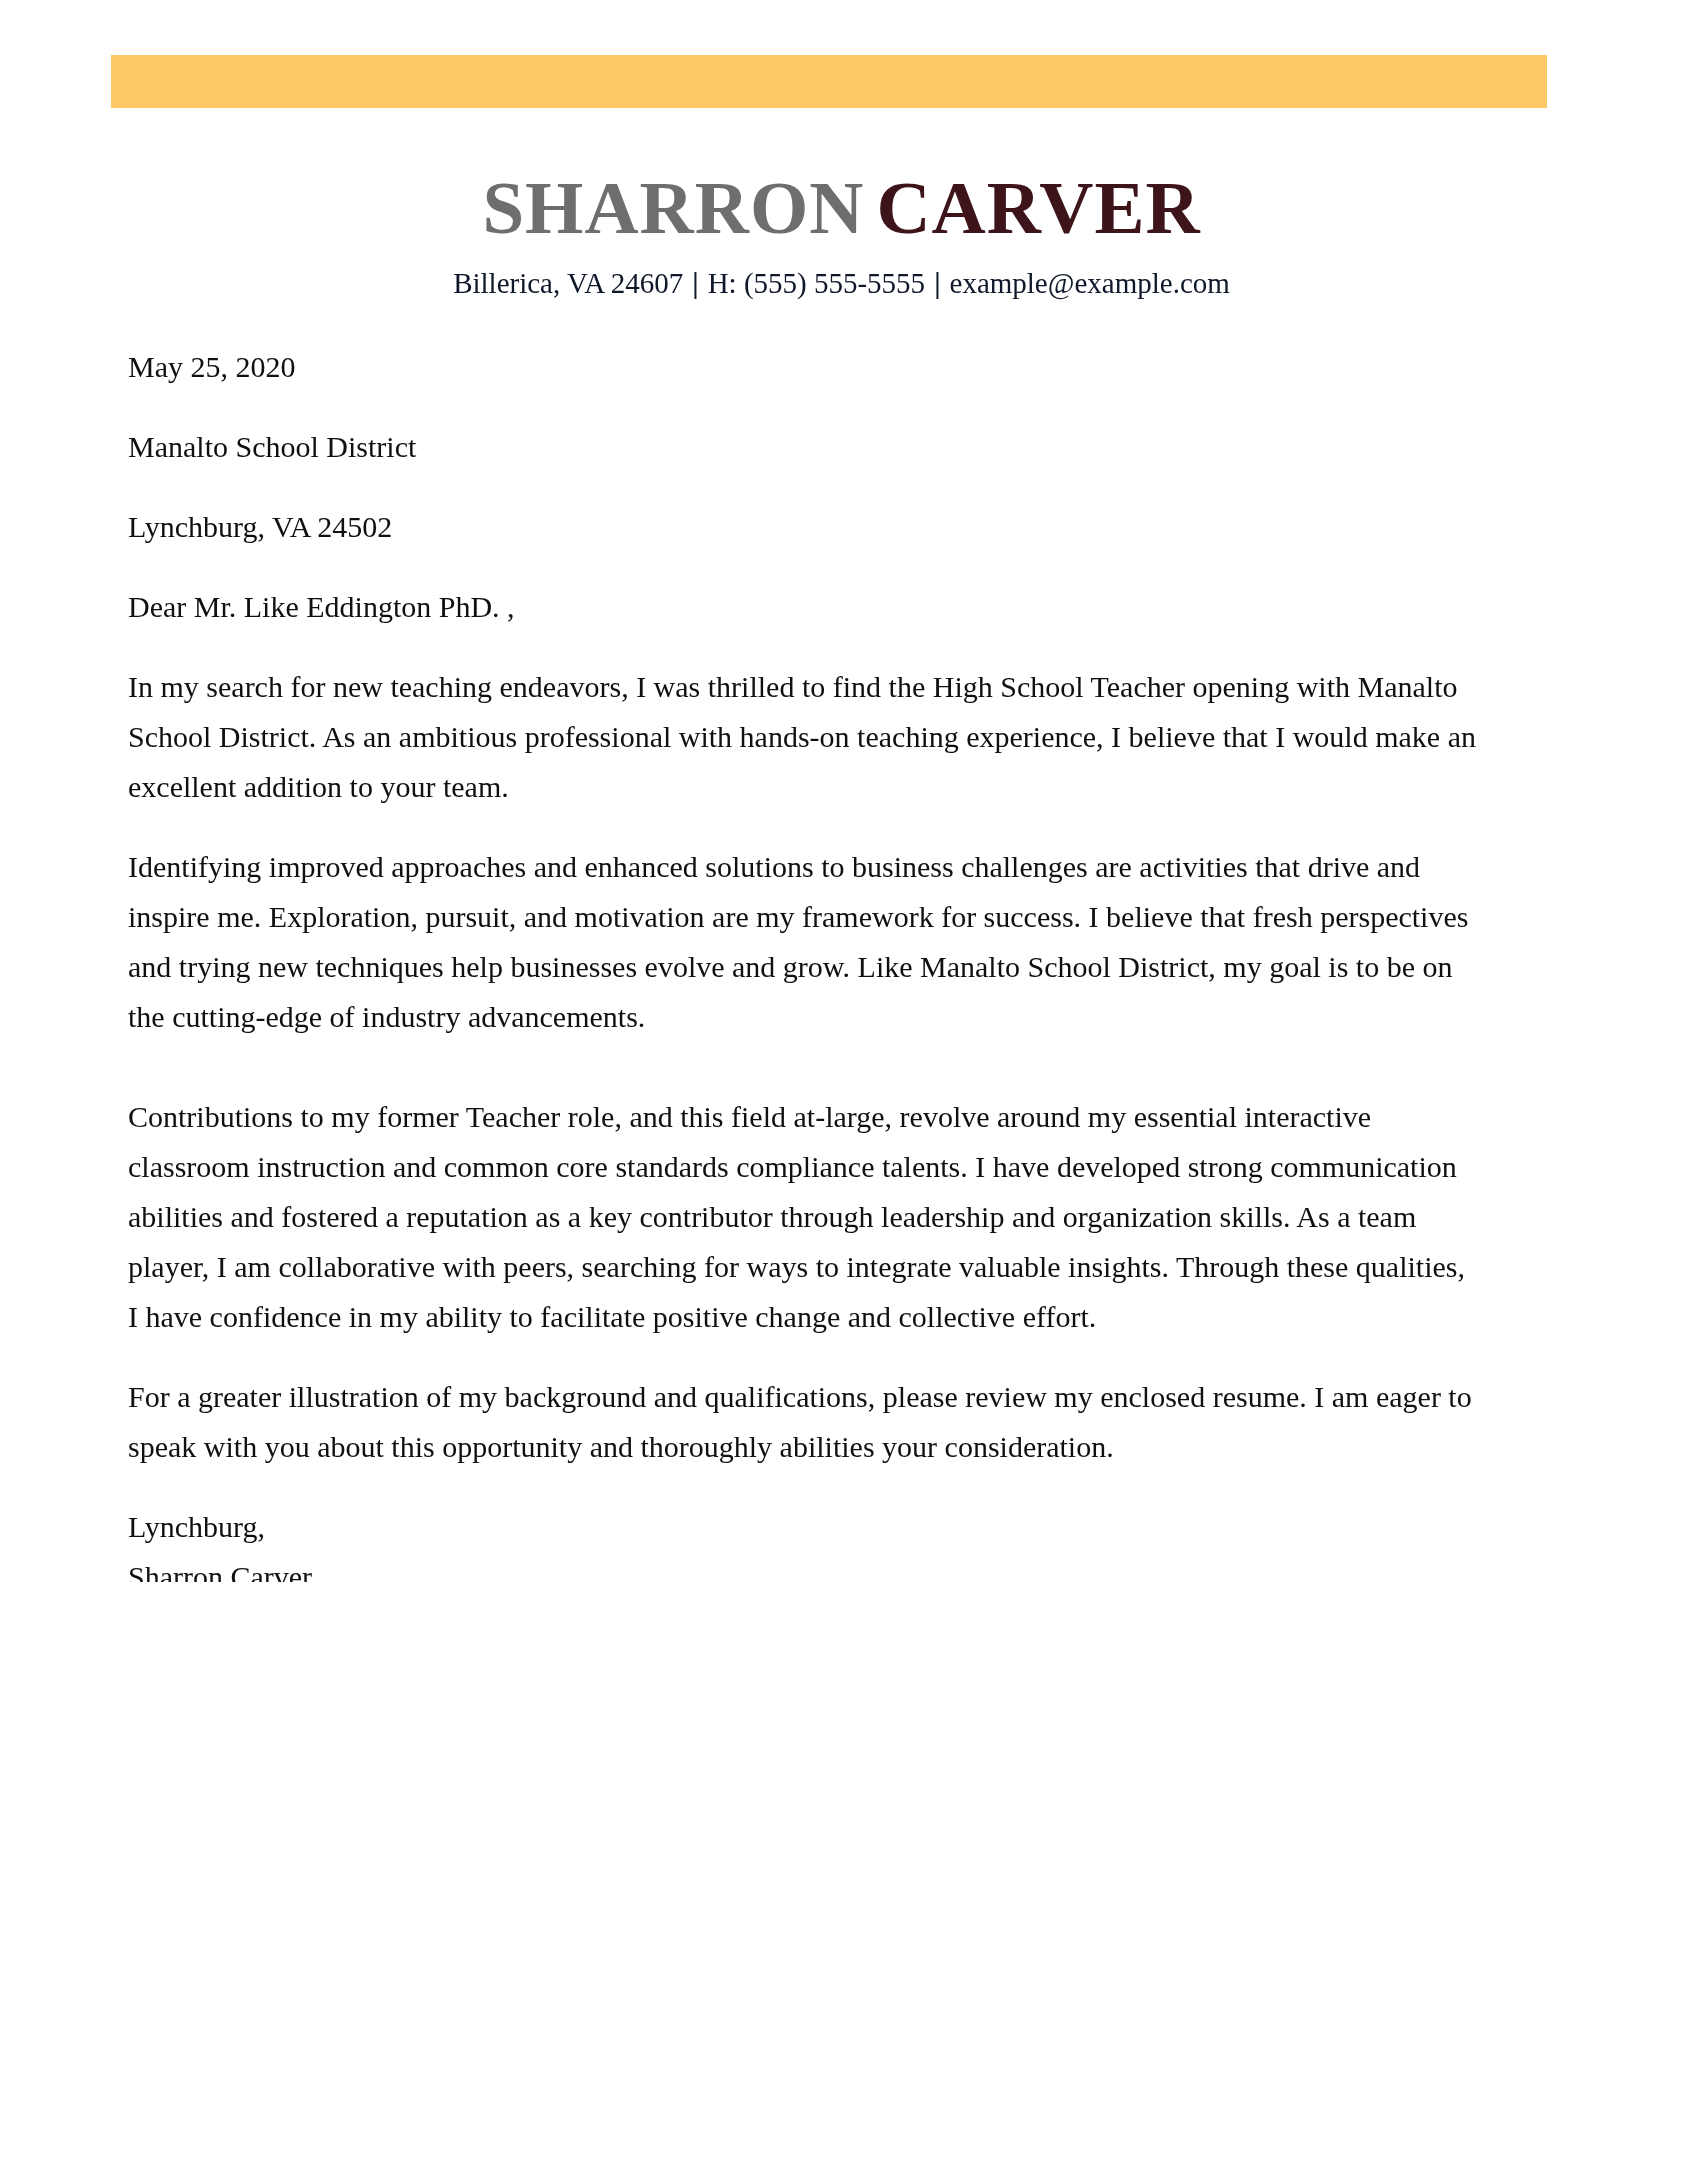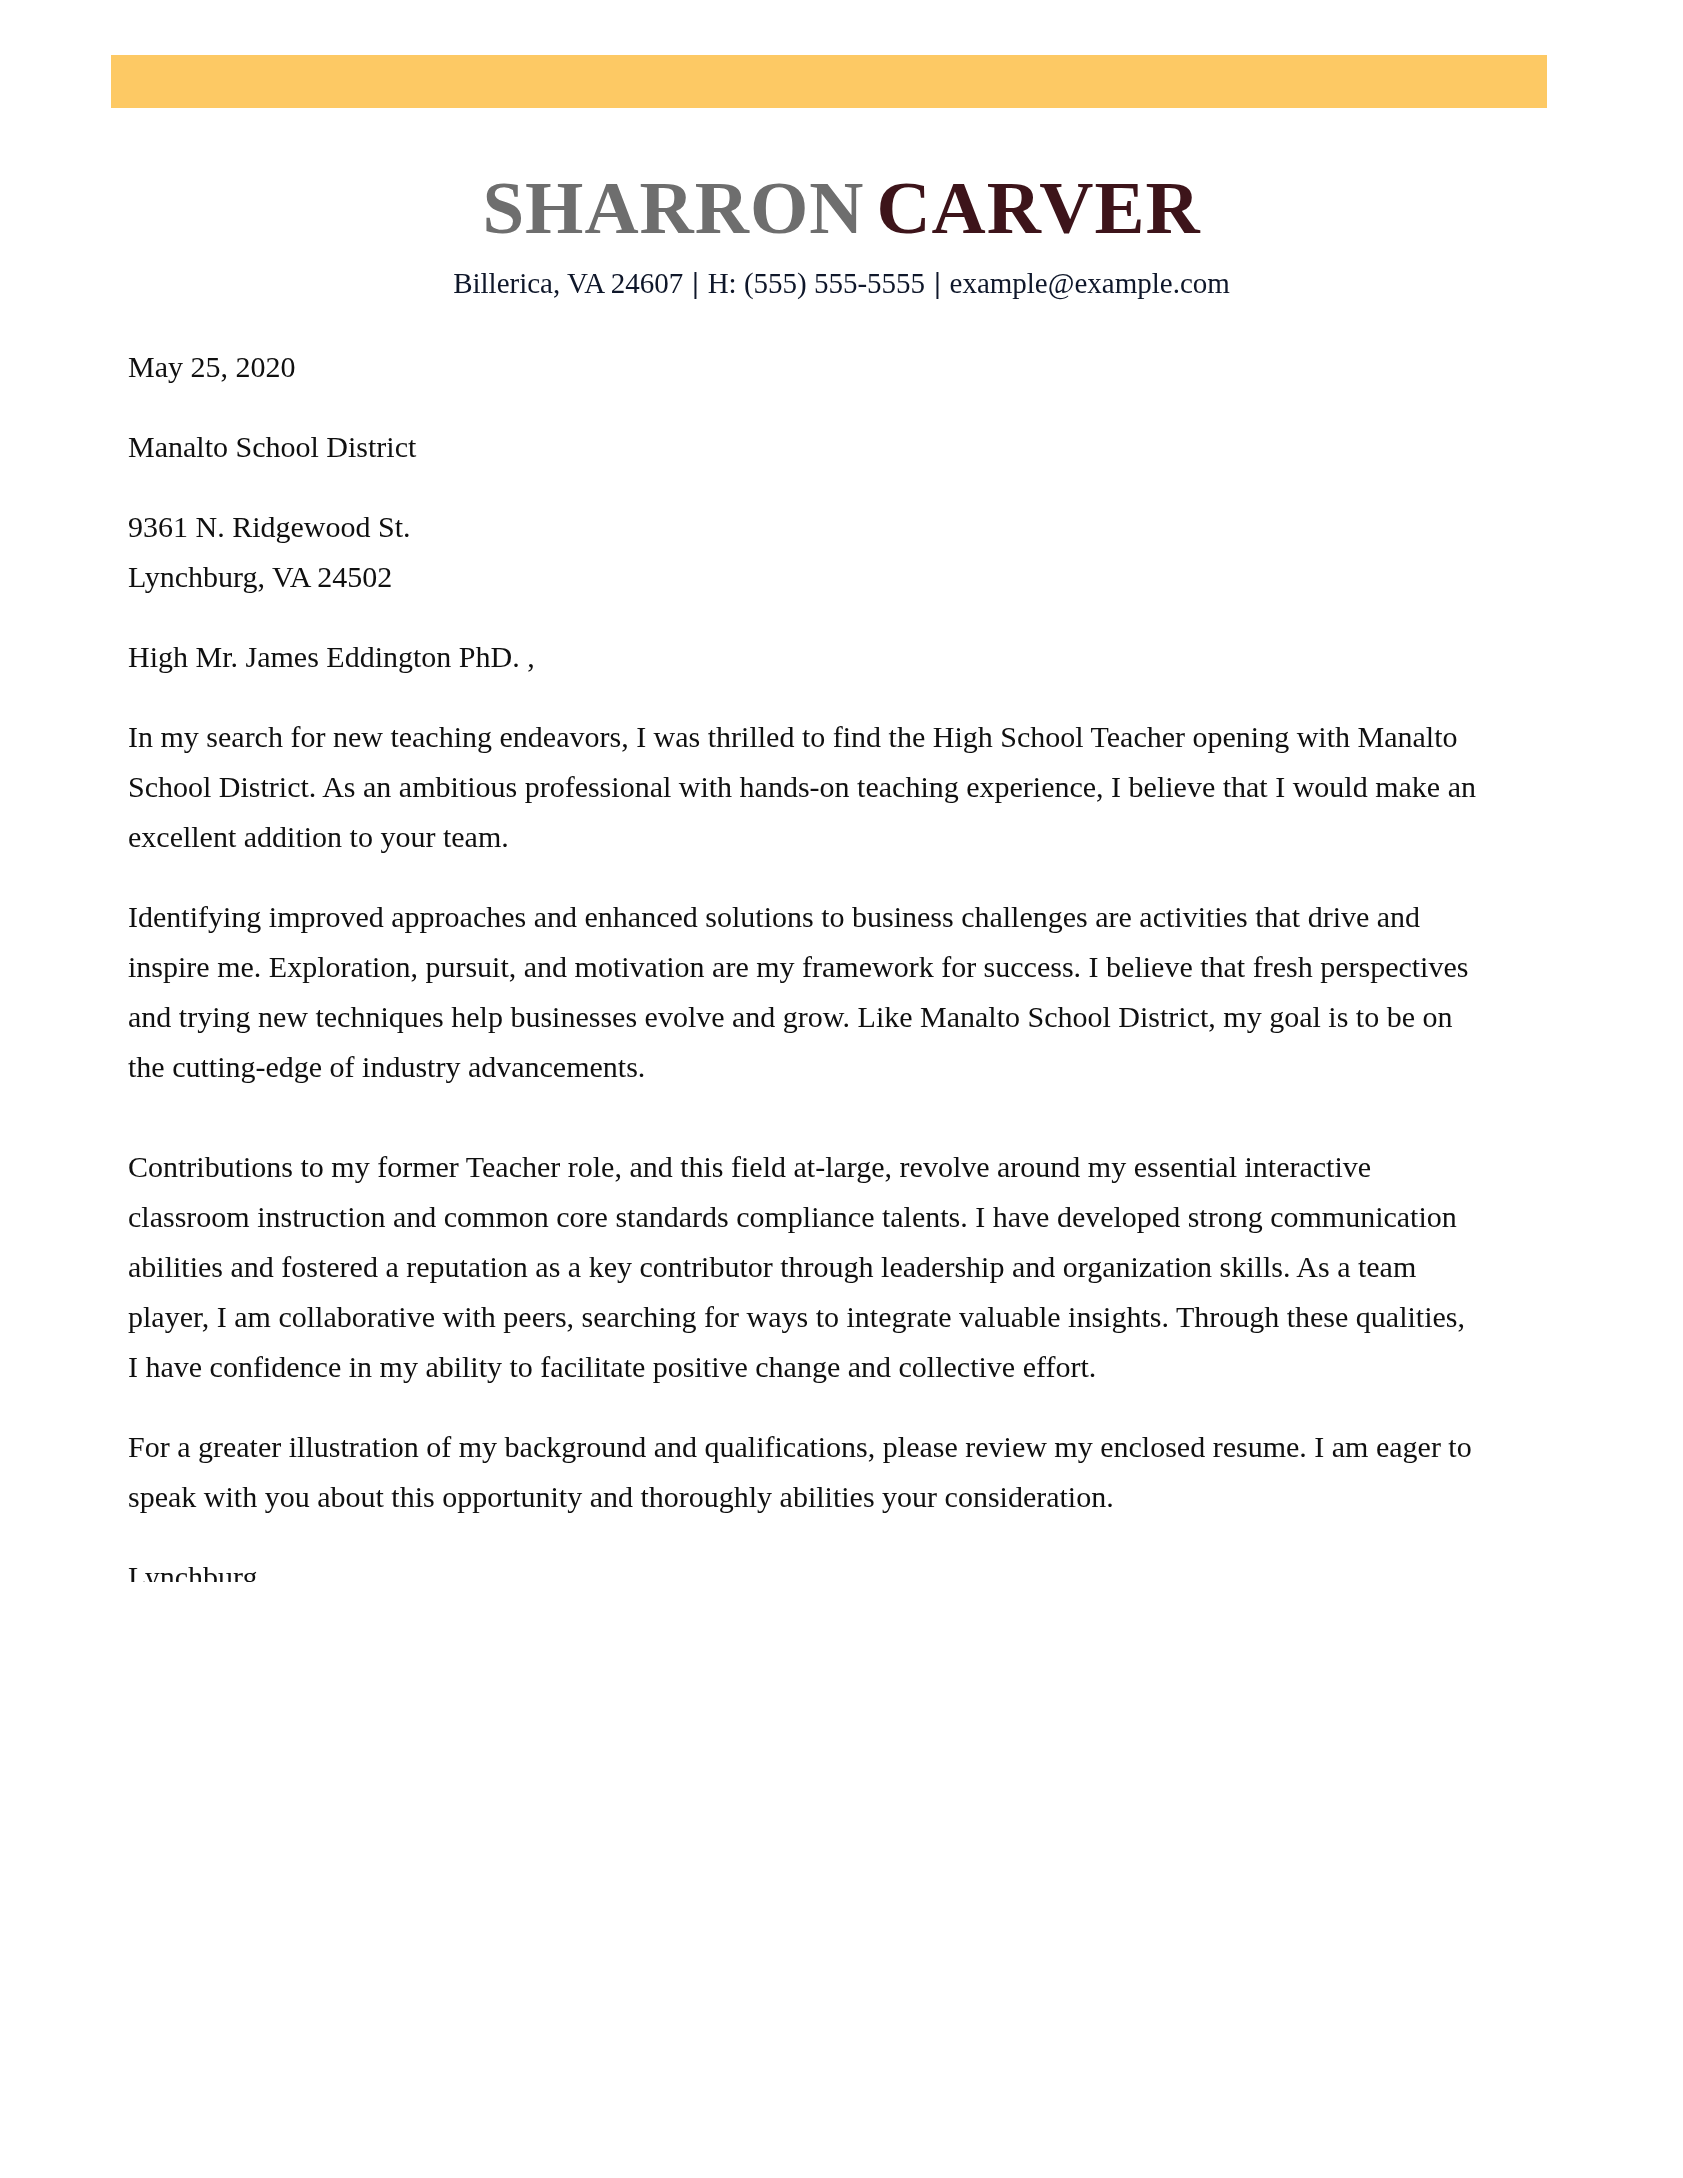--- a/index.html
+++ b/index.html
@@ -89,25 +89,24 @@
       <span>Billerica, VA 24607</span><span class="sep">|</span><span>H: (555) 555-5555</span><span class="sep">|</span><span>example@example.com</span>
     </div>
   </div>
 
   <div class="letter" style="color: rgb(16, 16, 16);">
     <div class="block">May 25, 2020</div>
 
     <div class="block">Manalto School District</div>
 
     <div class="block">
-      <span class="line">9361 N. Ridgewood St.</span>
       <span class="line">Lynchburg, VA 24502</span>
     </div>
 
-    <div class="block">High Mr. James Eddington PhD. ,</div>
+    <div class="block">Dear Mr. Like Eddington PhD. ,</div>
 
     <p class="block">In my search for new teaching endeavors, I was thrilled to find the High School Teacher opening with Manalto School District. As an ambitious professional with hands-on teaching experience, I believe that I would make an excellent addition to your team.</p>
 
     <p class="block gap-lg">Identifying improved approaches and enhanced solutions to business challenges are activities that drive and inspire me. Exploration, pursuit, and motivation are my framework for success. I believe that fresh perspectives and trying new techniques help businesses evolve and grow. Like Manalto School District, my goal is to be on the cutting-edge of industry advancements.</p>
 
     <p class="block">Contributions to my former Teacher role, and this field at-large, revolve around my essential interactive classroom instruction and common core standards compliance talents. I have developed strong communication abilities and fostered a reputation as a key contributor through leadership and organization skills. As a team player, I am collaborative with peers, searching for ways to integrate valuable insights. Through these qualities, I have confidence in my ability to facilitate positive change and collective effort.</p>
 
     <p class="block">For a greater illustration of my background and qualifications, please review my enclosed resume. I am eager to speak with you about this opportunity and thoroughly abilities your consideration.</p>
 
     <div class="block">

